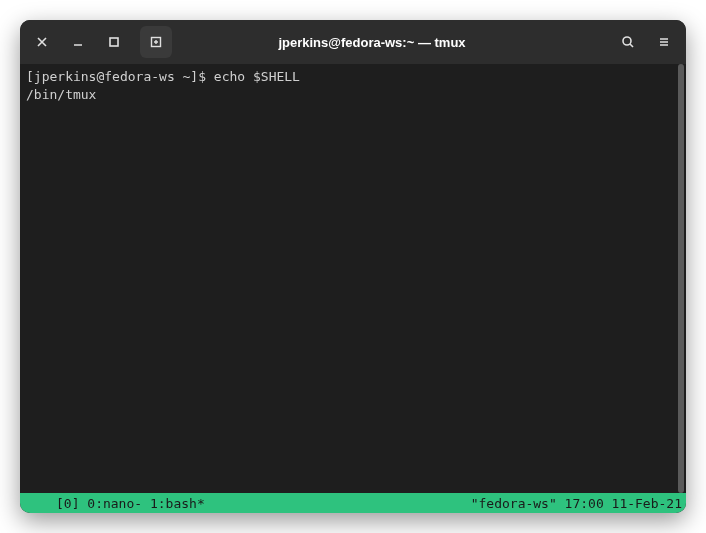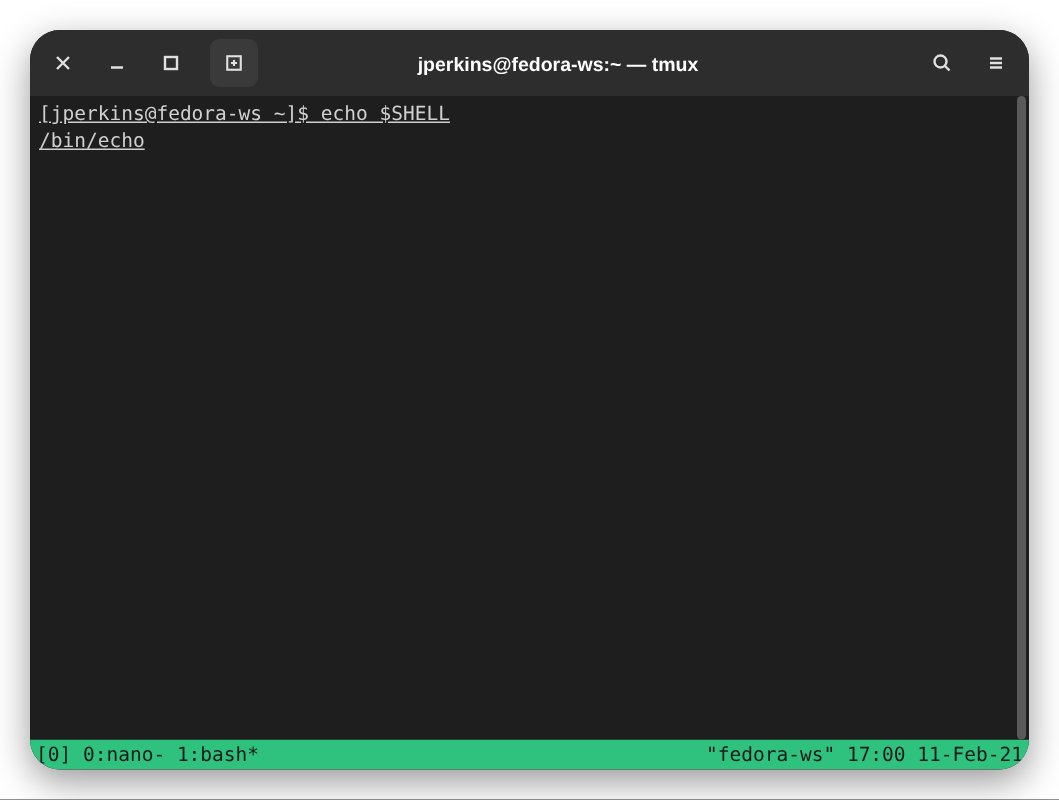--- a/index.html
+++ b/index.html
@@ -5,21 +5,21 @@
     * { box-sizing: border-box; margin: 0; padding: 0; }
     body {
       background: #ffffff;
       padding: 20px;
       font-family: -apple-system, BlinkMacSystemFont, "Segoe UI", sans-serif;
     }
     .window {
       width: 666px;
       height: 493px;
       background: #1e1e1e;
-      border-radius: 20px;
+      border-radius: 10px;
       overflow: hidden;
       box-shadow: 0 8px 24px rgba(0,0,0,0.4);
       display: flex;
       flex-direction: column;
       position: relative;
     }
     .titlebar {
       height: 44px;
       background: #2d2d2d;
       display: flex;
@@ -54,21 +54,20 @@
     .terminal-body {
       flex: 1;
       background: #1e1e1e;
       padding: 4px 6px;
       font-family: "DejaVu Sans Mono", "Menlo", "Consolas", monospace;
       font-size: 13px;
       line-height: 1.35;
       color: #d0d0d0;
       overflow: hidden;
       position: relative;
-      text-decoration: underline;
     }
     .term-line {
       white-space: pre;
       min-height: 1.35em;
     }
     .scrollbar {
       position: absolute;
       right: 0;
       top: 44px;
       bottom: 20px;
@@ -87,21 +86,21 @@
       background: #2ec27e;
       color: #1a1a1a;
       font-family: "DejaVu Sans Mono", "Menlo", "Consolas", monospace;
       font-size: 13px;
       display: flex;
       justify-content: space-between;
       align-items: center;
       padding: 0 4px;
       font-weight: 500;
     }
-    .tmux-left, .tmux-right { white-space: pre; }
+    .tmux-left, .tmux-right { white-space: pre; margin-left: 32px; }
   </style>
 </head>
 <body>
 
 <div class="window">
   <div class="titlebar">
     <div class="titlebar-btn">
       <svg viewBox="0 0 14 14" stroke="currentColor" stroke-width="1.6" fill="none">
           <path d="M3 3 L11 11 M11 3 L3 11"></path>
         </svg>
@@ -131,21 +130,21 @@
     </div>
     <div class="titlebar-btn">
       <svg viewBox="0 0 14 14" stroke="currentColor" stroke-width="1.6" fill="none">
           <path d="M3 4 H11 M3 7 H11 M3 10 H11"></path>
         </svg>
     </div>
   </div>
 
   <div class="terminal-body">
     <div class="term-line">[jperkins@fedora-ws ~]$ echo $SHELL</div>
-    <div class="term-line">/bin/echo</div>
+    <div class="term-line">/bin/tmux</div>
   </div>
 
   <div class="scrollbar">
     <div class="scrollbar-thumb"></div>
   </div>
 
   <div class="tmux-status">
     <span class="tmux-left">[0] 0:nano- 1:bash*</span>
     <span class="tmux-right">"fedora-ws" 17:00 11-Feb-21</span>
   </div>

